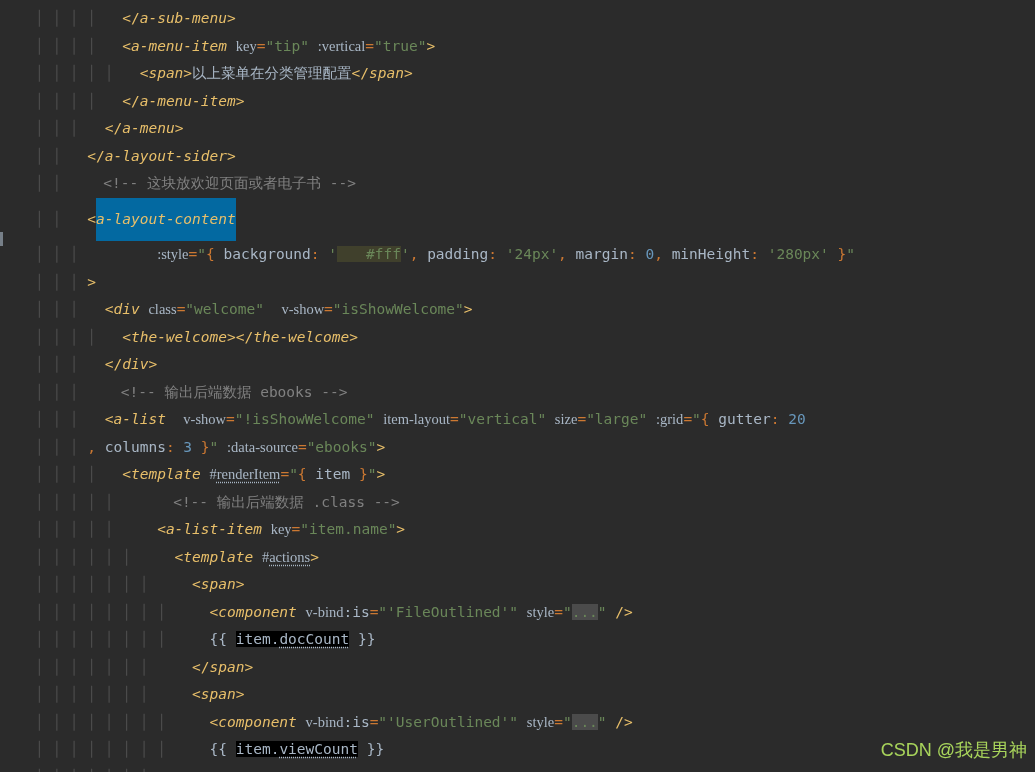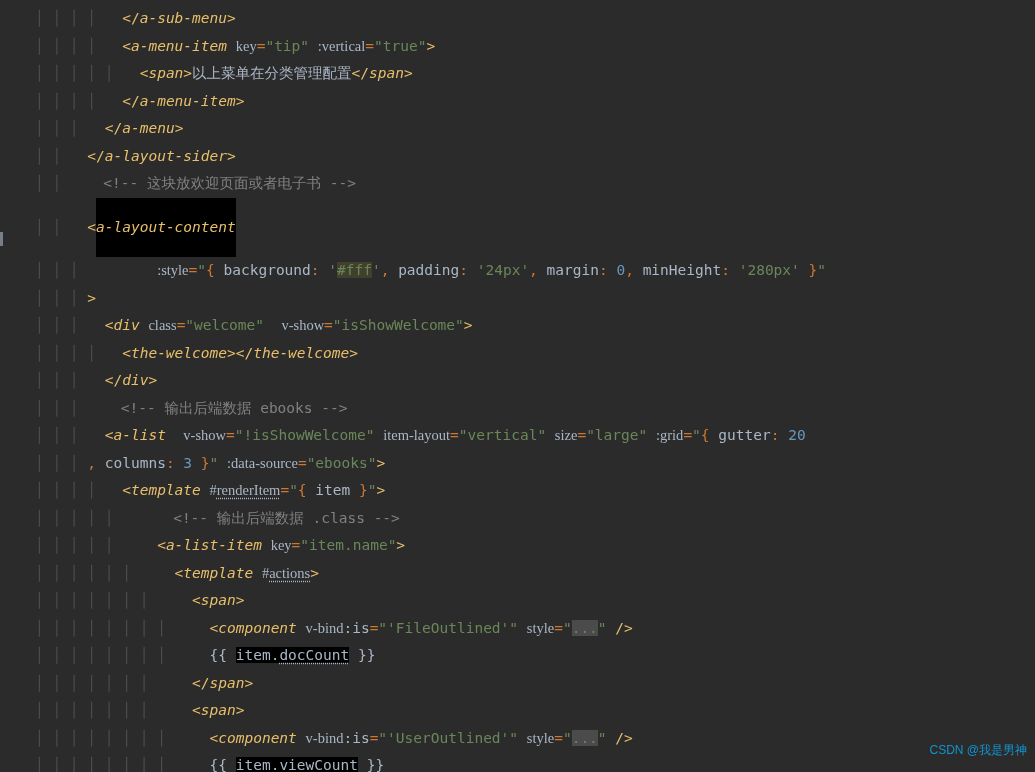--- a/index.html
+++ b/index.html
@@ -25,31 +25,31 @@
   }
   .tag-brk { color: #e8bf6a; }
   .tag-name { color: #e8bf6a; font-style: italic; }
   .attr-name { color: #a9b7c6; font-family: Liberation Serif, serif; }
   .attr-eq { color: #cc7832; }
   .attr-val { color: #6a8759; }
   .comment { color: #808080; margin-left: 16px; }
   .txt { color: #a9b7c6; }
   .num { color: #6897bb; }
   .punc { color: #cc7832; }
-  .hi-y { background: #40402c; }
+  .hi-y { background: #40402c; padding-left: 29px; }
   .hi-sel { background: #000000; }
   .hi-fold { background: #4b4b4b;}
-  .hi-tagname { display:inline-block; background:#000000; padding:16px 0px;}
+  .hi-tagname { display:inline-block; background:#0369a1; padding:8px 0px;}
   .underline { text-decoration: underline dotted; text-underline-offset: 3px;}
   .watermark {
     position: absolute;
     right: 8px;
     bottom: 8px;
-    color: #0ea5e9;
-    font-size: 12px;
+    color: #bef264;
+    font-size: 18px;
     font-family: sans-serif;
     opacity: 0.85;
   }
   .caret {
     position:absolute;
     left:0; top: 232px;
     width:3px; height:14px;
     background:#a9b7c6;
     opacity:0.6;
   }

